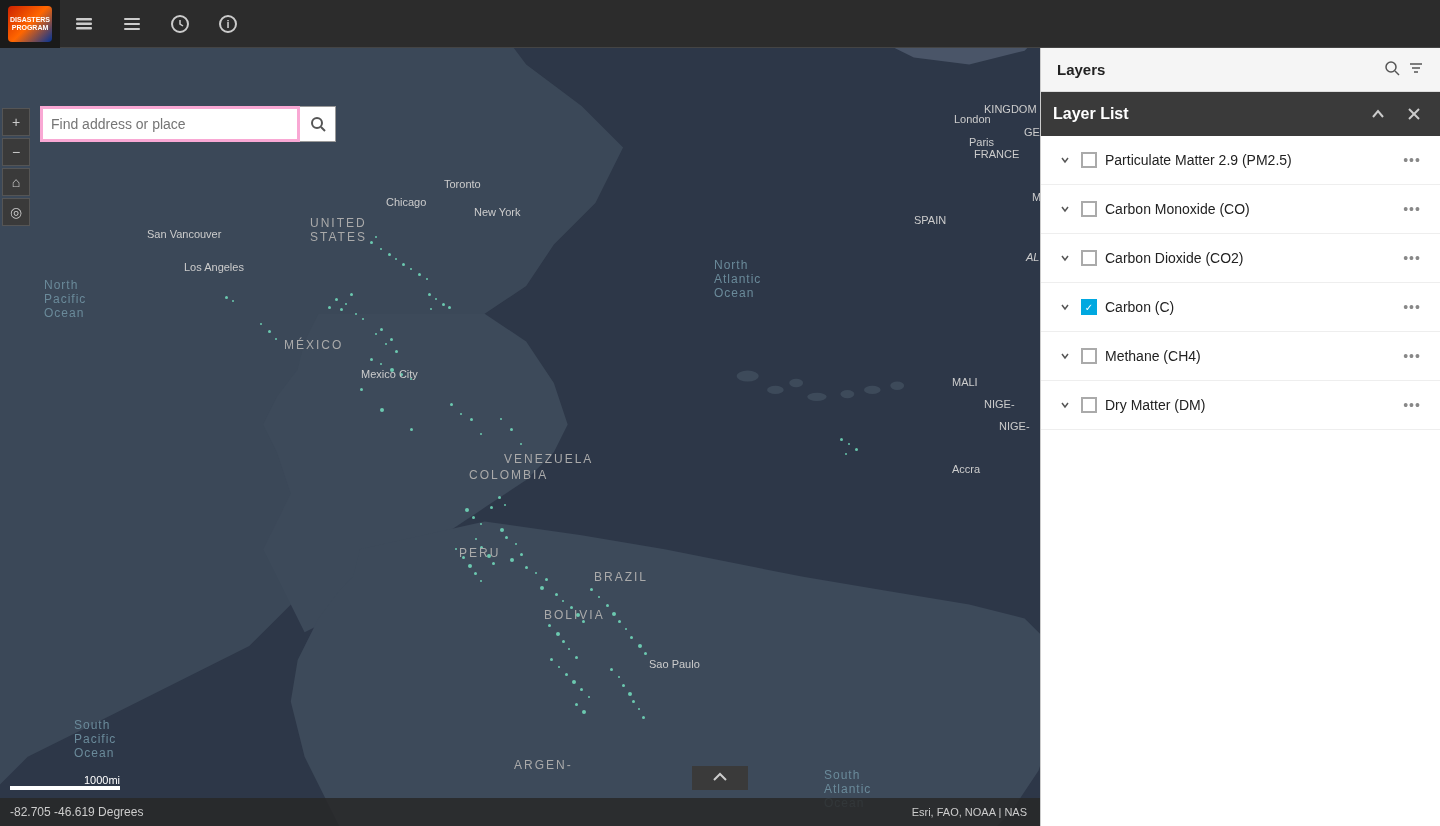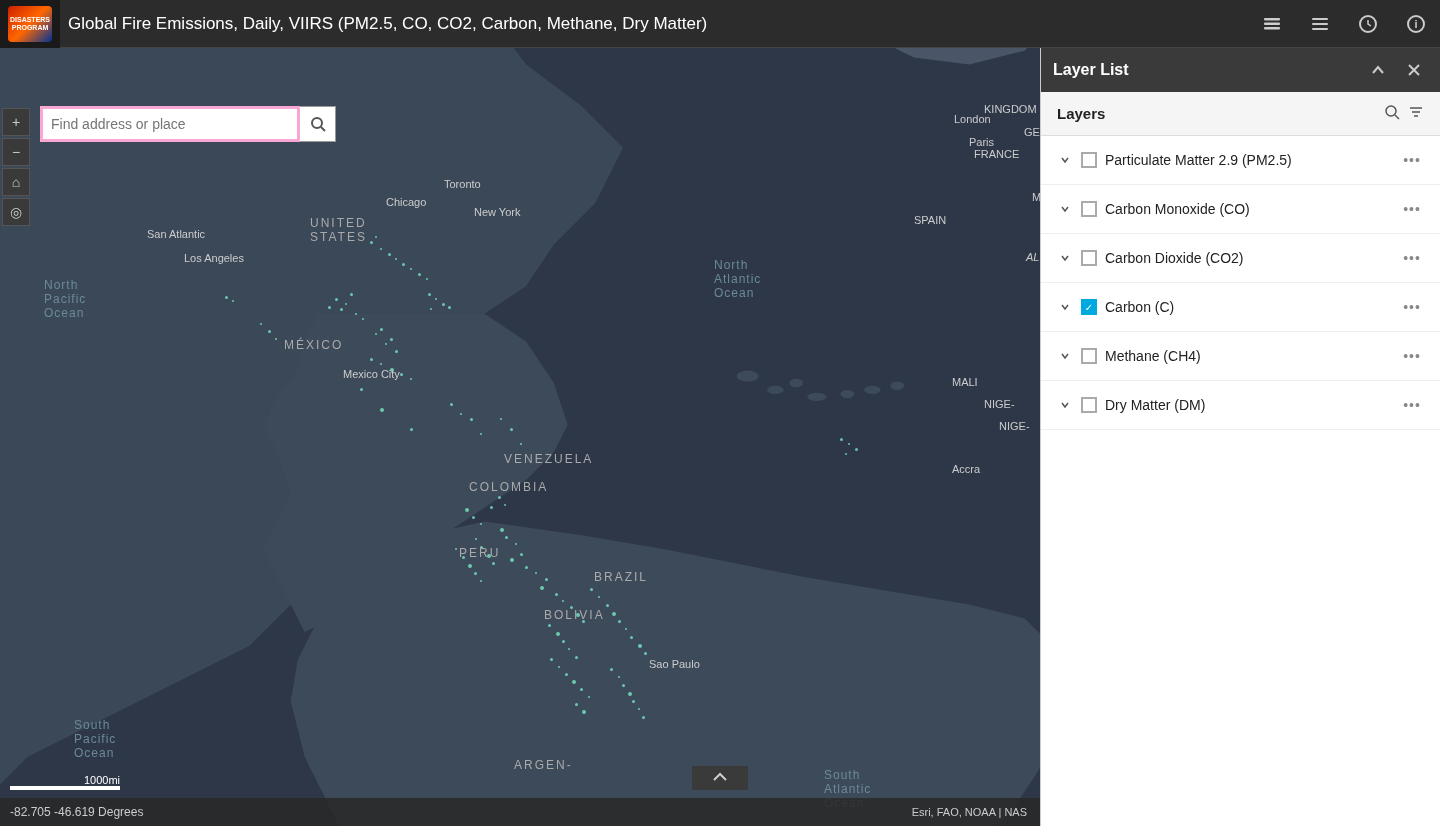--- a/index.html
+++ b/index.html
@@ -180,21 +180,20 @@
 </head>
 <body>
 
 <div id="header">
   <div class="logo">
     <div class="logo-img">
       <span>DISASTERS
 PROGRAM</span>
     </div>
   </div>
-  <span class="title">Global Fire Emissions, Daily, VIIRS (PM2.5, CO, CO2, Carbon, Methane, Dry Matter)</span>
   <div class="header-icons">
     <div class="header-icon-btn" title="Layers">
 
       <svg width="22" height="22" viewBox="0 0 22 22" fill="none">
         <rect x="3" y="14" width="16" height="2.5" rx="1" fill="#ccc"></rect>
         <rect x="3" y="9.5" width="16" height="2.5" rx="1" fill="#ccc"></rect>
         <rect x="3" y="5" width="16" height="2.5" rx="1" fill="#ccc"></rect>
       </svg>
     </div>
     <div class="header-icon-btn" title="Menu">
@@ -356,34 +355,34 @@
       <div class="fire-dot" style="top: 250px; left: 435px; width: 2px; height: 2px;"></div>
       <div class="fire-dot" style="top: 255px; left: 442px; width: 3px; height: 3px;"></div>
       <div class="fire-dot" style="top: 260px; left: 430px; width: 2px; height: 2px;"></div>
       <div class="fire-dot" style="top: 258px; left: 448px; width: 3px; height: 3px;"></div>
       <div class="fire-dot" style="top: 248px; left: 225px; width: 3px; height: 3px;"></div>
       <div class="fire-dot" style="top: 252px; left: 232px; width: 2px; height: 2px;"></div>
     </div>
 
   <div id="map-labels-container">
       <div class="map-label" style="top: 83px; left: 143px; white-space: pre;">Vancouver</div>
-      <div class="map-label" style="top: 180px; left: 133px; white-space: pre;">San Atlantic</div>
-      <div class="map-label" style="top: 204px; left: 170px; white-space: pre;">Los Angeles</div>
+      <div class="map-label" style="top: 180px; left: 133px; white-space: pre;">San Vancouver</div>
+      <div class="map-label" style="top: 213px; left: 170px; white-space: pre;">Los Angeles</div>
       <div class="map-label" style="top: 148px; left: 372px; white-space: pre;">Chicago</div>
       <div class="map-label" style="top: 130px; left: 430px; white-space: pre;">Toronto</div>
       <div class="map-label" style="top: 158px; left: 460px; white-space: pre;">New York</div>
-      <div class="map-label" style="top: 320px; left: 294px; white-space: pre; padding-left: 35px;">Mexico City</div>
+      <div class="map-label" style="top: 320px; left: 312px; white-space: pre; padding-left: 35px;">Mexico City</div>
       <div class="map-label" style="top: 65px; left: 940px; white-space: pre;">London</div>
       <div class="map-label" style="top: 88px; left: 955px; white-space: pre;">Paris</div>
       <div class="map-label" style="top: 415px; left: 938px; white-space: pre;">Accra</div>
       <div class="map-label" style="top: 610px; left: 635px; white-space: pre;">Sao Paulo</div>
       <div class="map-label country" style="top: 168px; left: 296px; white-space: pre;">UNITED
 STATES</div>
       <div class="map-label country" style="top: 404px; left: 490px; white-space: pre;">VENEZUELA</div>
-      <div class="map-label country" style="top: 432px; left: 455px; white-space: pre;">COLOMBIA</div>
+      <div class="map-label country" style="top: 420px; left: 455px; white-space: pre;">COLOMBIA</div>
       <div class="map-label country" style="top: 498px; left: 445px; white-space: pre;">PERU</div>
       <div class="map-label country" style="top: 522px; left: 580px; white-space: pre;">BRAZIL</div>
       <div class="map-label country" style="top: 560px; left: 530px; white-space: pre;">BOLIVIA</div>
       <div class="map-label country" style="top: 710px; left: 500px; white-space: pre;">ARGEN-</div>
       <div class="map-label country" style="top: 290px; left: 270px; white-space: pre;">MÉXICO</div>
       <div class="map-label" style="top: 166px; left: 900px; white-space: pre;">SPAIN</div>
       <div class="map-label" style="top: 100px; left: 960px; white-space: pre;">FRANCE</div>
       <div class="map-label" style="top: 203px; left: 1012px; white-space: pre; font-style: italic;">ALGERIA</div>
       <div class="map-label" style="top: 328px; left: 938px; white-space: pre;">MALI</div>
       <div class="map-label" style="top: 350px; left: 970px; white-space: pre;">NIGE-</div>
@@ -434,51 +433,51 @@
     </svg>
   </div>
 
   <div id="status-bar">
     <span id="coordinates">-82.705 -46.619 Degrees</span>
     <span id="attribution">Esri, FAO, NOAA | NAS</span>
   </div>
 </div>
 
 <div id="layer-panel">
-  <div id="layer-panel-header">
-    <span class="panel-title">Layer List</span>
-    <div class="panel-icons">
-      <div class="panel-icon-btn" title="Collapse">
-
-        <svg width="16" height="16" viewBox="0 0 16 16" fill="none">
-          <polyline points="3,11 8,5 13,11" stroke="#ccc" stroke-width="2"></polyline>
-        </svg>
-      </div>
-      <div class="panel-icon-btn" title="Close">
-        <svg width="16" height="16" viewBox="0 0 16 16" fill="none">
-          <line x1="3" y1="3" x2="13" y2="13" stroke="#ccc" stroke-width="2"></line>
-          <line x1="13" y1="3" x2="3" y2="13" stroke="#ccc" stroke-width="2"></line>
-        </svg>
-      </div>
-    </div>
-  </div>
   <div id="layer-panel-subheader">
     <span class="subheader-title">Layers</span>
     <div class="subheader-icons">
       <div class="subheader-icon" title="Search layers">
         <svg width="16" height="16" viewBox="0 0 16 16" fill="none">
           <circle cx="7" cy="7" r="5" stroke="#555" stroke-width="1.5"></circle>
           <line x1="11" y1="11" x2="15" y2="15" stroke="#555" stroke-width="1.5"></line>
         </svg>
       </div>
       <div class="subheader-icon" title="Filter layers">
         <svg width="16" height="16" viewBox="0 0 16 16" fill="none">
           <line x1="2" y1="4" x2="14" y2="4" stroke="#555" stroke-width="1.5"></line>
           <line x1="4" y1="8" x2="12" y2="8" stroke="#555" stroke-width="1.5"></line>
           <line x1="6" y1="12" x2="10" y2="12" stroke="#555" stroke-width="1.5"></line>
+        </svg>
+      </div>
+    </div>
+  </div>
+  <div id="layer-panel-header">
+    <span class="panel-title">Layer List</span>
+    <div class="panel-icons">
+      <div class="panel-icon-btn" title="Collapse">
+
+        <svg width="16" height="16" viewBox="0 0 16 16" fill="none">
+          <polyline points="3,11 8,5 13,11" stroke="#ccc" stroke-width="2"></polyline>
+        </svg>
+      </div>
+      <div class="panel-icon-btn" title="Close">
+        <svg width="16" height="16" viewBox="0 0 16 16" fill="none">
+          <line x1="3" y1="3" x2="13" y2="13" stroke="#ccc" stroke-width="2"></line>
+          <line x1="13" y1="3" x2="3" y2="13" stroke="#ccc" stroke-width="2"></line>
         </svg>
       </div>
     </div>
   </div>
   <div id="layers-list">
 
   <div class="layer-item">
         <div class="layer-expand">
           <svg width="10" height="10" viewBox="0 0 10 10" fill="none">
             <polyline points="2,3 5,7 8,3" stroke="#555" stroke-width="1.5"></polyline>

